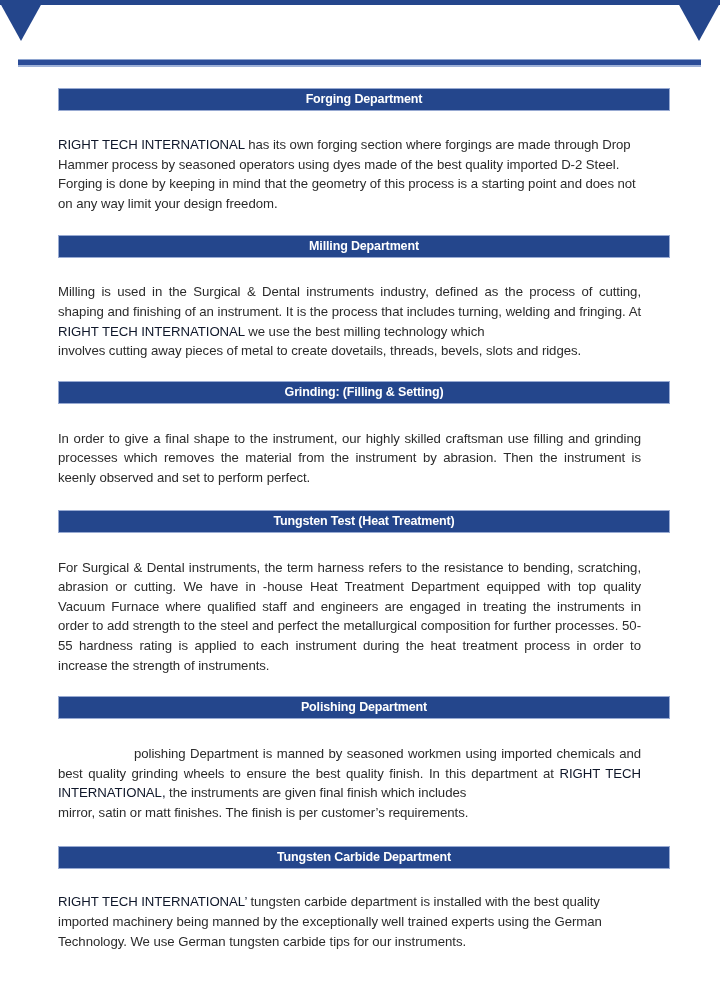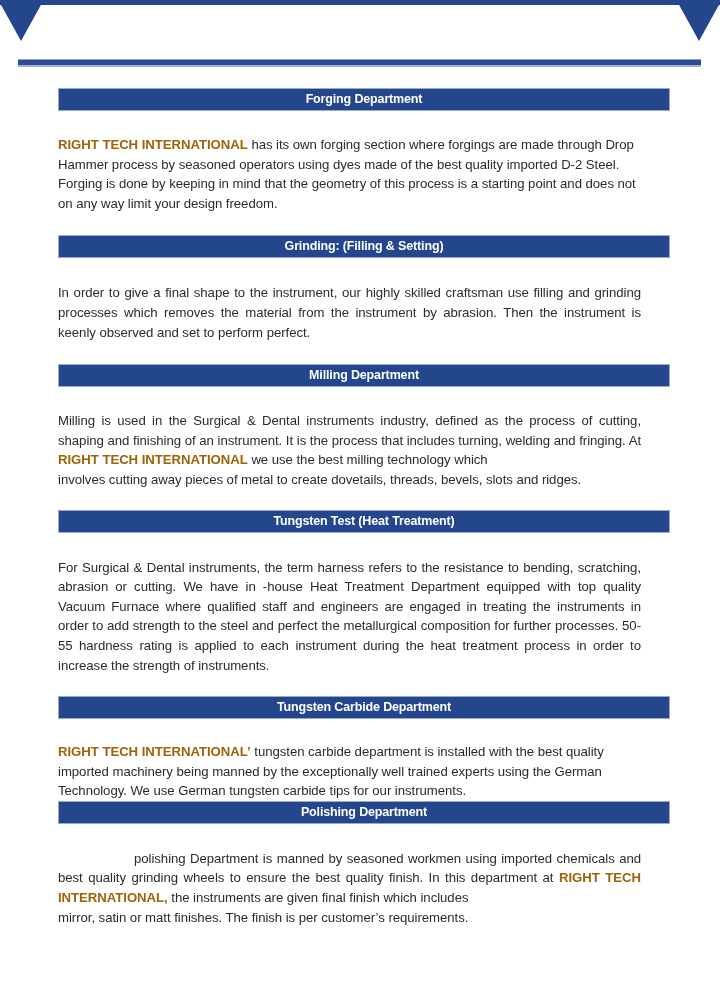--- a/index.html
+++ b/index.html
@@ -113,22 +113,22 @@
   }
   .section-paragraph.justified {
     text-align: justify;
     text-justify: inter-word;
   }
   .section-paragraph.left {
     text-align: left;
   }
 
   .brand {
-    color: #a16207;
-    font-weight: bold;
+    color: #0f172a;
+    font-weight: normal;
   }
 
   .indent-lead {
     display: inline-block;
     width: 76px;
   }
 
   
   .gap-forging     { height: 24px; }
   .gap-milling     { height: 24px; }
@@ -160,48 +160,48 @@
 <div class="doc-body">
 
   <div class="section-block">
     <div class="section-heading">Forging Department</div>
     <div class="gap-forging"></div>
     <p class="section-paragraph left"><span class="brand">RIGHT TECH INTERNATIONAL</span><span> has its own forging section where forgings are made through Drop Hammer process by seasoned operators using dyes made of the best quality imported D-2 Steel. Forging is done by keeping in mind that the geometry of this process is a starting point and does not on any way limit your design freedom.</span></p>
     <div class="after-forging"></div>
   </div>
 
   <div class="section-block">
-    <div class="section-heading">Grinding: (Filling &amp; Setting)</div>
-    <div class="gap-grinding"></div>
-    <p class="section-paragraph justified">In order to give a final shape to the instrument, our highly skilled craftsman use filling and grinding processes which removes the material from the instrument by abrasion. Then the instrument is keenly observed and set to perform perfect.</p>
-    <div class="after-grinding"></div>
-  </div>
-
-  <div class="section-block">
     <div class="section-heading">Milling Department</div>
     <div class="gap-milling"></div>
     <p class="section-paragraph justified"><span>Milling is used in the Surgical &amp; Dental instruments industry, defined as the process of cutting, shaping and finishing of an instrument. It is the process that includes turning, welding and fringing. At </span><span class="brand">RIGHT TECH INTERNATIONAL</span><span> we use the best milling technology which</span></p>
     <p class="section-paragraph justified"><span>involves cutting away pieces of metal to create dovetails, threads, bevels, slots and ridges.</span></p>
     <div class="after-milling"></div>
   </div>
 
   <div class="section-block">
+    <div class="section-heading">Grinding: (Filling &amp; Setting)</div>
+    <div class="gap-grinding"></div>
+    <p class="section-paragraph justified">In order to give a final shape to the instrument, our highly skilled craftsman use filling and grinding processes which removes the material from the instrument by abrasion. Then the instrument is keenly observed and set to perform perfect.</p>
+    <div class="after-grinding"></div>
+  </div>
+
+  <div class="section-block">
     <div class="section-heading">Tungsten Test (Heat Treatment)</div>
     <div class="gap-hardness"></div>
     <p class="section-paragraph justified">For Surgical &amp; Dental instruments, the term harness refers to the resistance to bending, scratching, abrasion or cutting. We have in -house Heat Treatment Department equipped with top quality Vacuum Furnace where qualified staff and engineers are engaged in treating the instruments in order to add strength to the steel and perfect the metallurgical composition for further processes. 50-55 hardness rating is applied to each instrument during the heat treatment process in order to increase the strength of instruments.</p>
     <div class="after-hardness"></div>
-  </div>
-
-  <div class="section-block">
-    <div class="section-heading">Tungsten Carbide Department</div>
-    <div class="gap-tungsten"></div>
-    <p class="section-paragraph left"><span class="brand">RIGHT TECH INTERNATIONAL’</span><span> tungsten carbide department is installed with the best quality imported machinery being manned by the exceptionally well trained experts using the German Technology. We use German tungsten carbide tips for our instruments.</span></p>
   </div>
 
   <div class="section-block">
     <div class="section-heading">Polishing Department</div>
     <div class="gap-polishing"></div>
     <p class="section-paragraph justified"><span class="indent-lead"></span><span>polishing Department is manned by seasoned workmen using imported chemicals and best quality grinding wheels to ensure the best quality finish. In this department at </span><span class="brand">RIGHT TECH INTERNATIONAL,</span><span> the instruments are given final finish which includes</span></p>
     <p class="section-paragraph justified"><span>mirror, satin or matt finishes. The finish is per customer’s requirements.</span></p>
     <div class="after-polishing"></div>
   </div>
 
+  <div class="section-block">
+    <div class="section-heading">Tungsten Carbide Department</div>
+    <div class="gap-tungsten"></div>
+    <p class="section-paragraph left"><span class="brand">RIGHT TECH INTERNATIONAL’</span><span> tungsten carbide department is installed with the best quality imported machinery being manned by the exceptionally well trained experts using the German Technology. We use German tungsten carbide tips for our instruments.</span></p>
+  </div>
+
 </div>
 
 </body></html>

